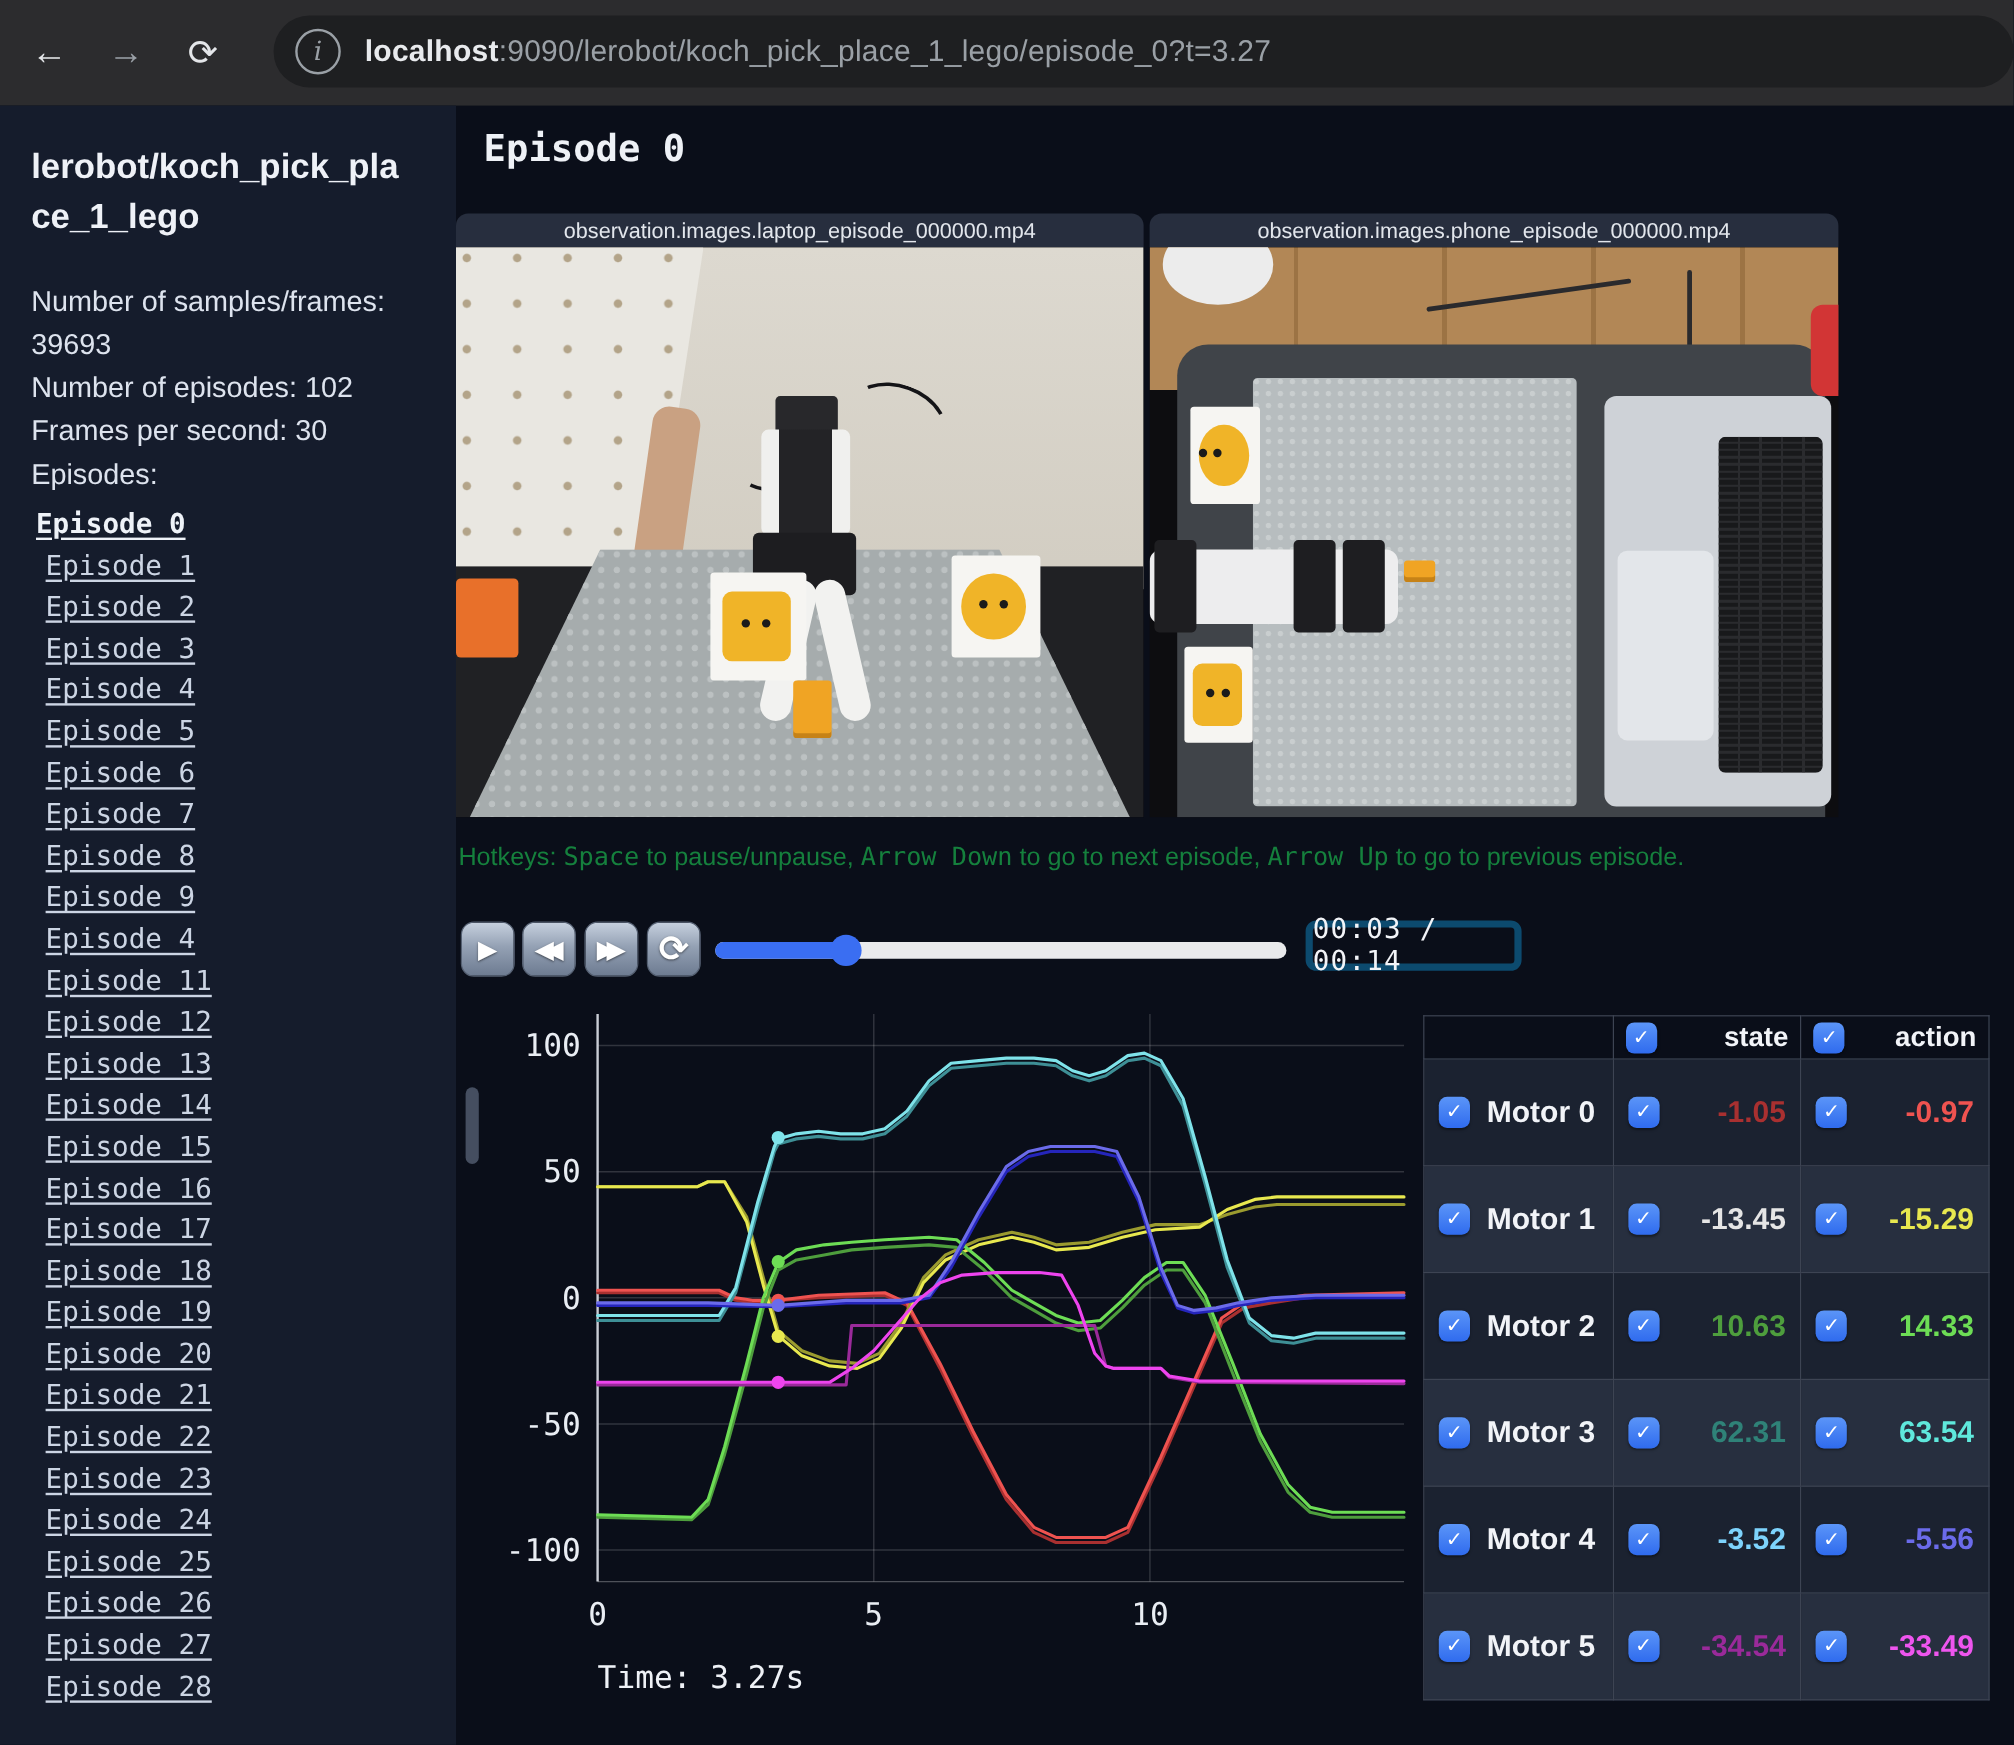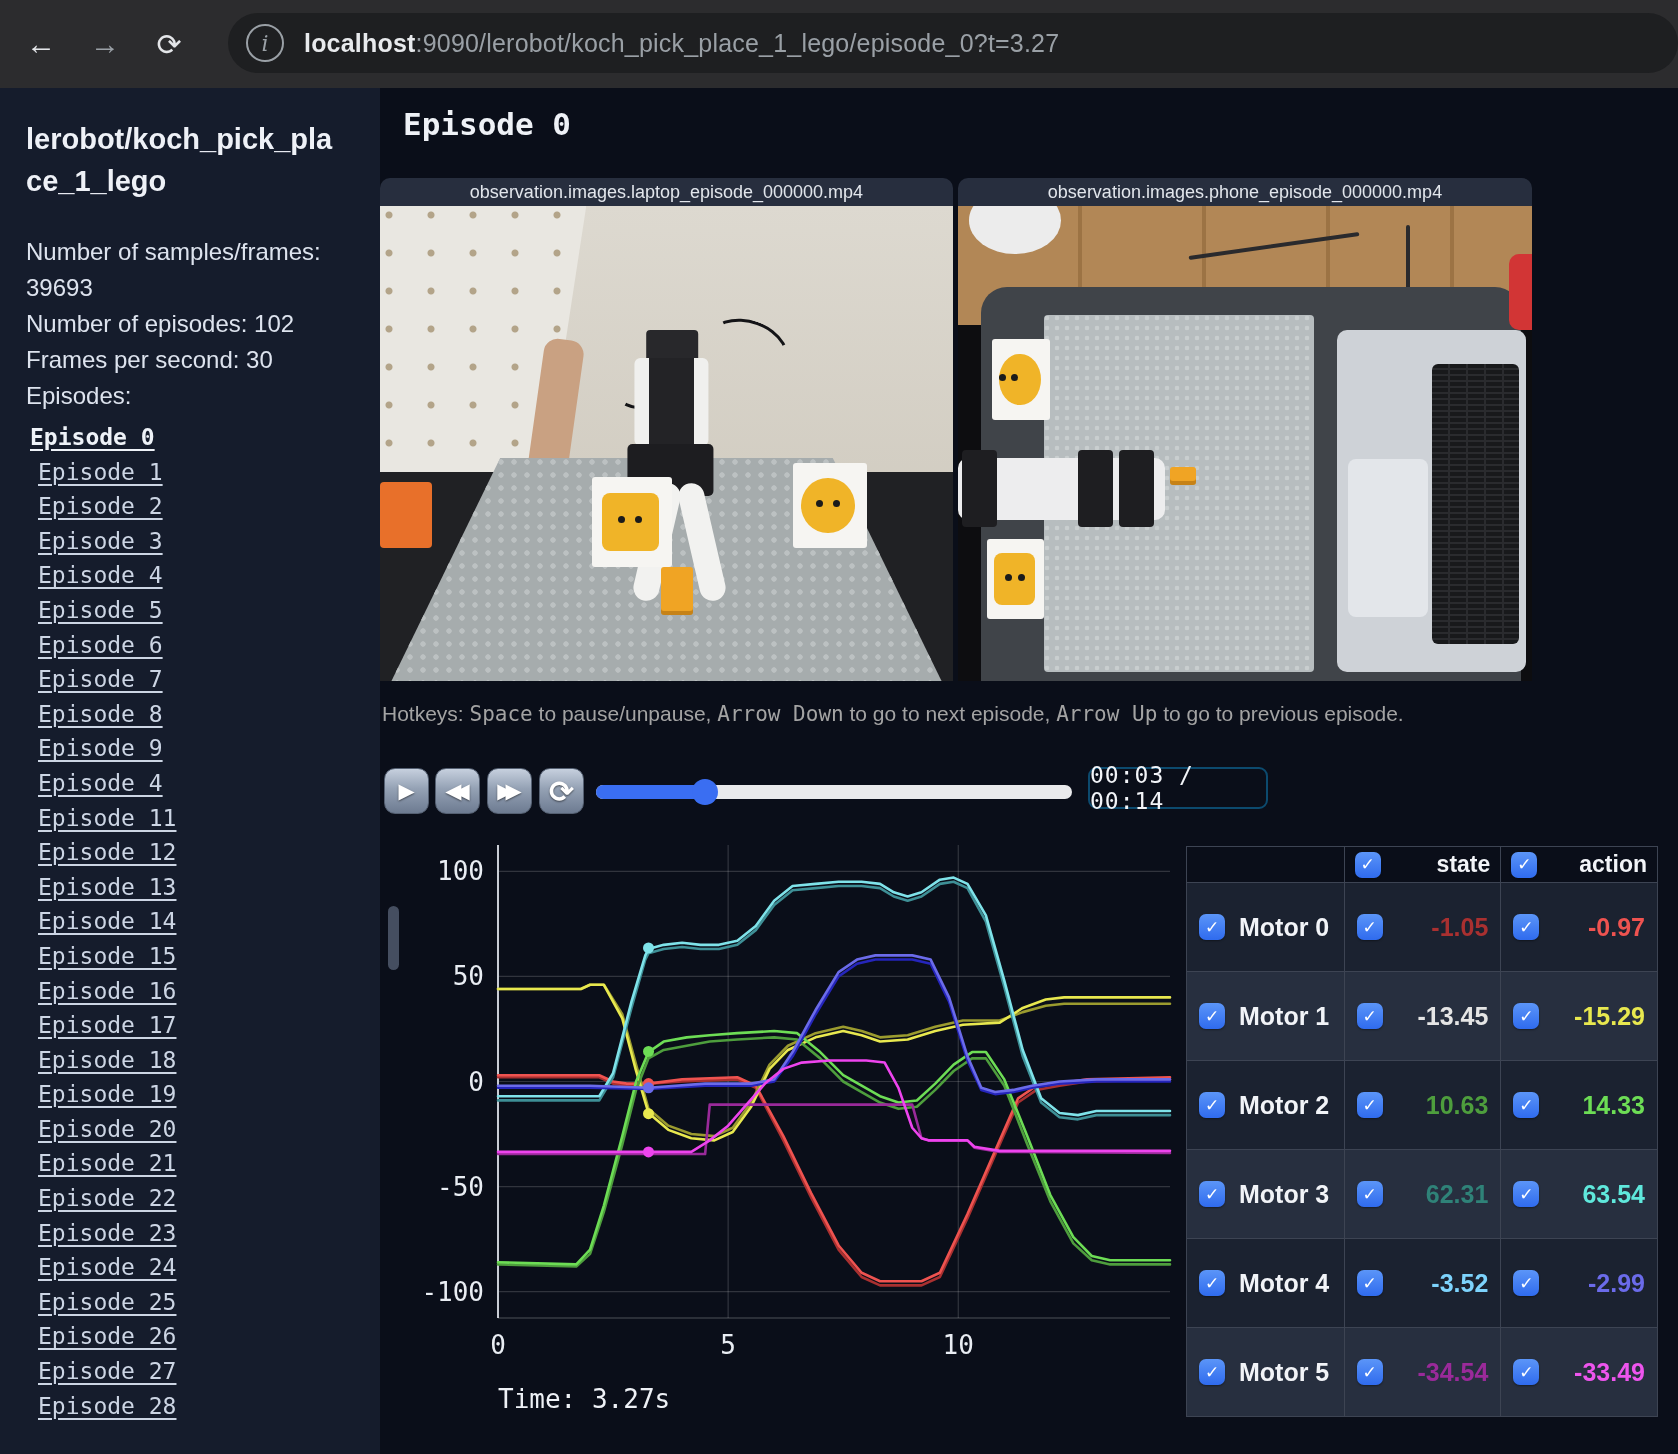--- a/index.html
+++ b/index.html
@@ -102,39 +102,39 @@
   .arm-top { position:absolute; left:0; top:53%; width:36%; height:13%; background:#ededee;
     border-radius:10px; }
   .joint { position:absolute; top:-12%; width:17%; height:124%; background:#1e1e21; border-radius:4px; }
   .red-obj { position:absolute; right:-2%; top:10%; width:6%; height:16%; background:#d23535;
     border-radius:10px; }
   .headset { position:absolute; left:2%; top:-4%; width:16%; height:14%; background:#ececec;
     border-radius:50%; }
   .cable-top { position:absolute; background:#2a2a2d; height:4px; border-radius:2px; }
 
   
-  .hotkeys { position:absolute; left:2px; top:614px; font-size:21px; color:#a3a3a3; }
+  .hotkeys { position:absolute; left:2px; top:614px; font-size:21px; color:#15803d; }
   .hotkeys .k { font-family:"DejaVu Sans Mono",monospace; }
 
   
   .controls { position:absolute; left:0; top:676px; width:1298px; height:52px; }
   .pbtn { position:absolute; top:4px; width:45px; height:46px; border-radius:11px;
     background:linear-gradient(180deg,#c6d0de 0%,#94a1b4 45%,#6d7b91 100%);
     border:1px solid #556072; color:#fff; display:flex; align-items:center; justify-content:center;
     font-size:21px; text-shadow:0 1px 2px rgba(0,0,0,.55); }
   .pbtn .tight { letter-spacing:-8px; margin-right:8px; }
   .pbtn.loop { font-size:30px; font-weight:bold; }
   .slider { position:absolute; left:216px; top:21px; width:476px; height:14px; background:#e9eaec;
     border-radius:8px; }
   .slider-fill { position:absolute; left:0; top:0; height:14px; background:#3a6ef2;
     border-radius:8px 0 0 8px; }
   .slider-thumb { position:absolute; top:-6px; width:26px; height:26px; background:#3a6ef2;
     border-radius:50%; transform:translateX(-13px); }
   .timebox { position:absolute; left:708px; top:3px; width:180px; height:42px;
-    border:2px solid #0c4a6e; border-radius:9px; color:#f2f4f8; font-size:23px;
+    border:6px solid #0c4a6e; border-radius:9px; color:#f2f4f8; font-size:23px;
     display:flex; align-items:center; justify-content:center; letter-spacing:1px; }
 
   
   .chart { position:absolute; left:0; top:700px; width:812px; height:660px; }
   .time-label { position:absolute; left:118px; top:596px; font-size:26px; color:#eef1f6; }
 
   
   .mtable { position:absolute; left:806px; top:758px; width:472px; border-collapse:collapse; }
   .mtable td, .mtable th { border:1px solid #3d4453; }
   .mtable th { height:36px; font-size:23px; color:#f2f4f8; }
@@ -462,21 +462,21 @@
           </td>
     <td>
             <div class="vcell">
               <span class="cb">✓</span>
               <span style="color: #7dd3fc;">-3.52</span>
             </div>
           </td>
     <td>
             <div class="vcell">
               <span class="cb">✓</span>
-              <span style="color: rgb(107, 107, 234);">-2.99</span>
+              <span style="color: rgb(107, 107, 234);">-5.56</span>
             </div>
           </td>
   </tr>
 
   <tr class="light">
     <td>
             <div class="ncell">
               <span class="cb">✓</span>
               <span>Motor 5</span>
             </div>

